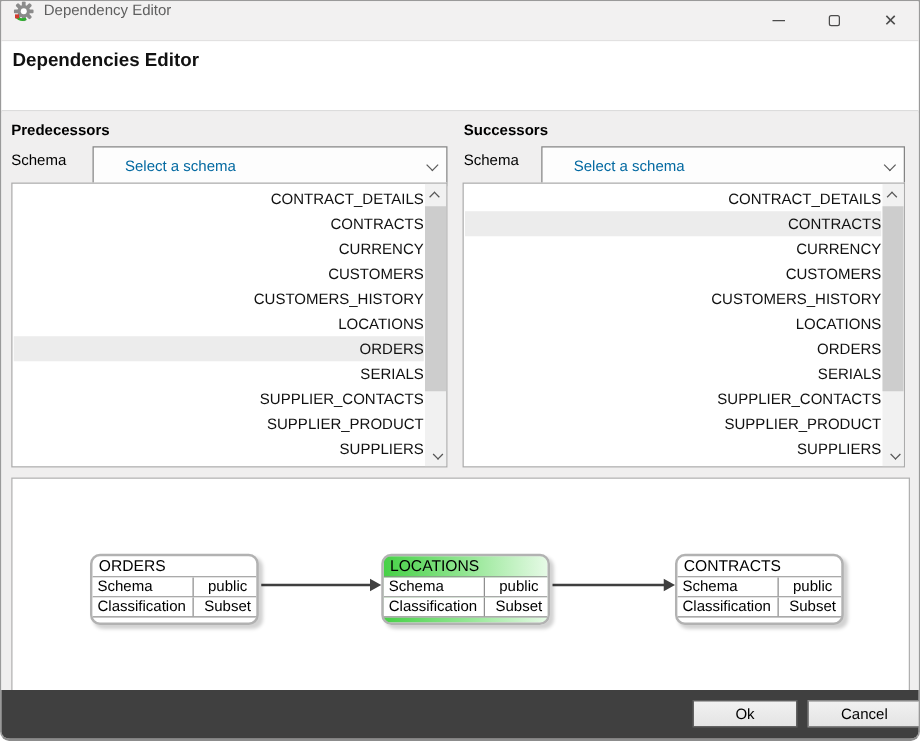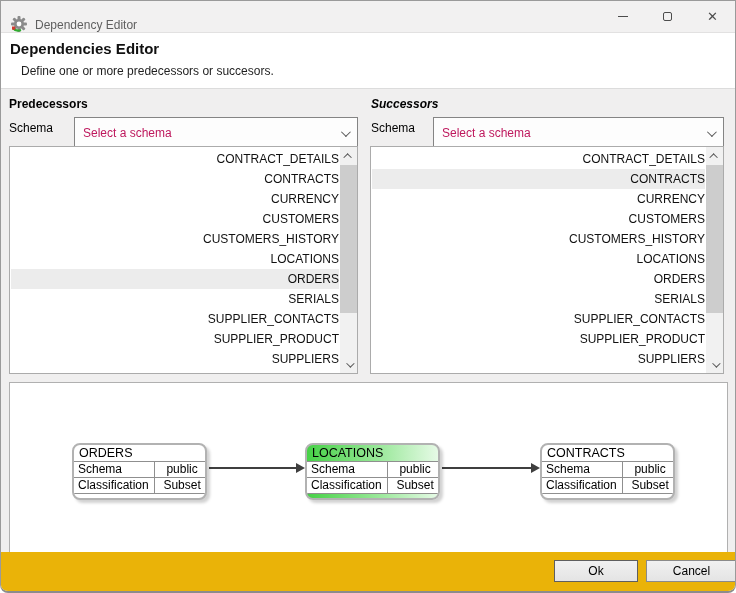--- a/index.html
+++ b/index.html
@@ -6,21 +6,21 @@
   html,body { width:736px; height:593px; font-family:"Liberation Sans", sans-serif; }
   .window{
     position:relative; width:736px; height:593px;
     background:#f0efef; border:1px solid #9a9a9a; border-bottom:2px solid #8c8c8c;
     border-radius:0 0 8px 8px; overflow:hidden;
   }
   
   .titlebar{
     position:absolute; top:0; left:0; right:0; height:32px;
     background:#f2f1f1; border-bottom:1px solid #e2e1e1;
-    display:flex; align-items:flex-end;
+    display:flex; align-items:flex-start;
   }
   .app-icon{ width:16px; height:16px; margin:0 8px 0 10px; flex:0 0 auto; }
   .titlebar-text{ font-size:12px; color:#5f5f5f; }
   .win-controls{ margin-left:auto; display:flex; height:100%; }
   .win-btn{ width:45px; height:100%; display:flex; align-items:center; justify-content:center; cursor:default; }
   .glyph-min{ width:10px; height:1px; background:#4c4c4c; }
   .glyph-max{ width:9px; height:9px; border:1px solid #4c4c4c; border-radius:2px; background:transparent; }
   .glyph-close{ font-size:13px; color:#4c4c4c; line-height:1; }
   
   .header{
@@ -28,21 +28,21 @@
     background:#ffffff; border-bottom:1px solid #dcdcdc;
   }
   .page-title{ position:absolute; left:9px; top:7px; font-size:15px; font-weight:bold; color:#111; }
   .page-subtitle{ position:absolute; left:20px; top:31px; font-size:12px; color:#1f1f1f; }
   
   .main{ position:absolute; top:89px; left:0; right:0; bottom:39px; background:#f0efef; }
   .section-label{ position:absolute; font-size:12px; font-weight:bold; color:#000; }
   .schema-label{ position:absolute; font-size:12px; color:#000; line-height:23px; }
   .select{
     position:absolute; height:32px; background:#fdfdfd; border:1px solid #848484;
-    display:flex; align-items:center; font-size:12px; color:#be185d; padding-left:8px;
+    display:flex; align-items:center; font-size:12px; color:#0369a1; padding-left:25px;
   }
   .select .chev{ margin-left:auto; margin-right:9px; width:7px; height:7px;
     border-right:1px solid #5a5a5a; border-bottom:1px solid #5a5a5a;
     transform:rotate(45deg) translateY(-2px); }
   .listbox{
     position:absolute; background:#ffffff; border:1px solid #ababab; overflow:hidden;
   }
   .list-inner{ position:absolute; top:2px; left:1px; right:18px; bottom:1px;text-align:right; }
   .list-item{
     height:20px; line-height:20px; padding-left:12px; font-size:12px; color:#111;
@@ -73,21 +73,21 @@
   .cell-label{ width:62%; border-right:1px solid #8f8f8f; padding-left:4px; }
   .cell-value{ flex:1; padding-left:4px;text-align:center; }
   .node-slot-0{ left:62px; } .node-slot-1{ left:295px; } .node-slot-2{ left:530px; }
   .arrow{ position:absolute; top:84px; height:2px; background:#3f3f3f; }
   .arrow::after{
     content:""; position:absolute; right:-8px; top:-4px;
     border-left:9px solid #3f3f3f; border-top:5px solid transparent; border-bottom:5px solid transparent;
   }
   .arrow-1{ left:199px; width:88px; } .arrow-2{ left:432px; width:90px; }
   
-  .footer{ position:absolute; left:0; right:0; bottom:0; height:39px; background:#eab308; }
+  .footer{ position:absolute; left:0; right:0; bottom:0; height:39px; background:#404040; }
   .btn{
     position:absolute; top:8px; height:22px; font-size:12px; color:#000;
     background:linear-gradient(#f1f1f1,#e4e4e4); border:1px solid #8a8a8a;
     display:flex; align-items:center; justify-content:center; cursor:default;
   }
   .btn-ok{ left:553px; width:84px; border-color:#5f5f5f; }
   .btn-cancel{ left:645px; width:91px; }
 </style>
 </head>
 <body>
@@ -116,21 +116,20 @@
           <div class="glyph-max"></div>
         </div>
       <div class="win-btn">
           <span class="glyph-close">✕</span>
         </div>
     </div>
   </div>
 
   <div class="header">
     <div class="page-title">Dependencies Editor</div>
-    <div class="page-subtitle">Define one or more predecessors or succesors.</div>
   </div>
 
   <div class="main">
 
     <div class="section-label" style="left:8px; top:7px;">Predecessors</div>
     <div class="schema-label" style="left:8px; top:27px;">Schema</div>
     <div class="select" style="left:73px; top:27px; width:284px;">
       <span>Select a schema</span>
       <span class="chev"></span>
     </div>
@@ -152,21 +151,21 @@
         <div class="scroll-arrow up">
             <div class="chev-up"></div>
           </div>
         <div class="scroll-thumb"></div>
         <div class="scroll-arrow down">
             <div class="chev-down"></div>
           </div>
       </div>
     </div>
 
-    <div class="section-label" style="left:370px; top:7px;font-style:italic;">Successors</div>
+    <div class="section-label" style="left:370px; top:7px;">Successors</div>
     <div class="schema-label" style="left:370px; top:27px;">Schema</div>
     <div class="select" style="left:432px; top:27px; width:291px;">
       <span>Select a schema</span>
       <span class="chev"></span>
     </div>
     <div class="listbox" style="left:369px; top:56px; width:354px; height:228px;">
       <div class="list-inner">
           <div class="list-item">CONTRACT_DETAILS</div>
           <div class="list-item selected">CONTRACTS</div>
           <div class="list-item">CURRENCY</div>

